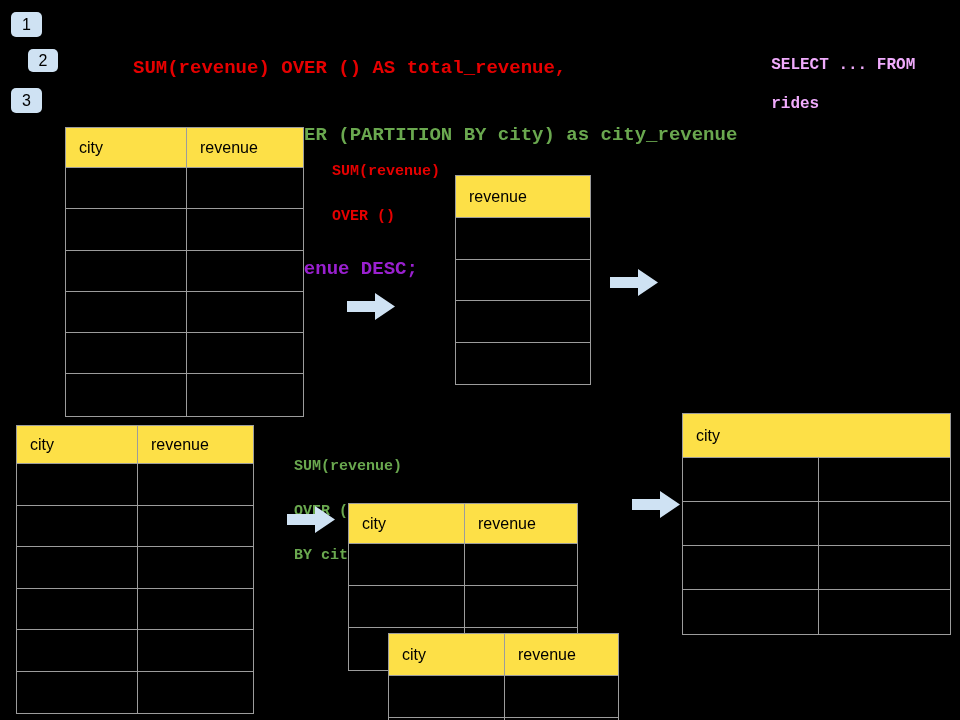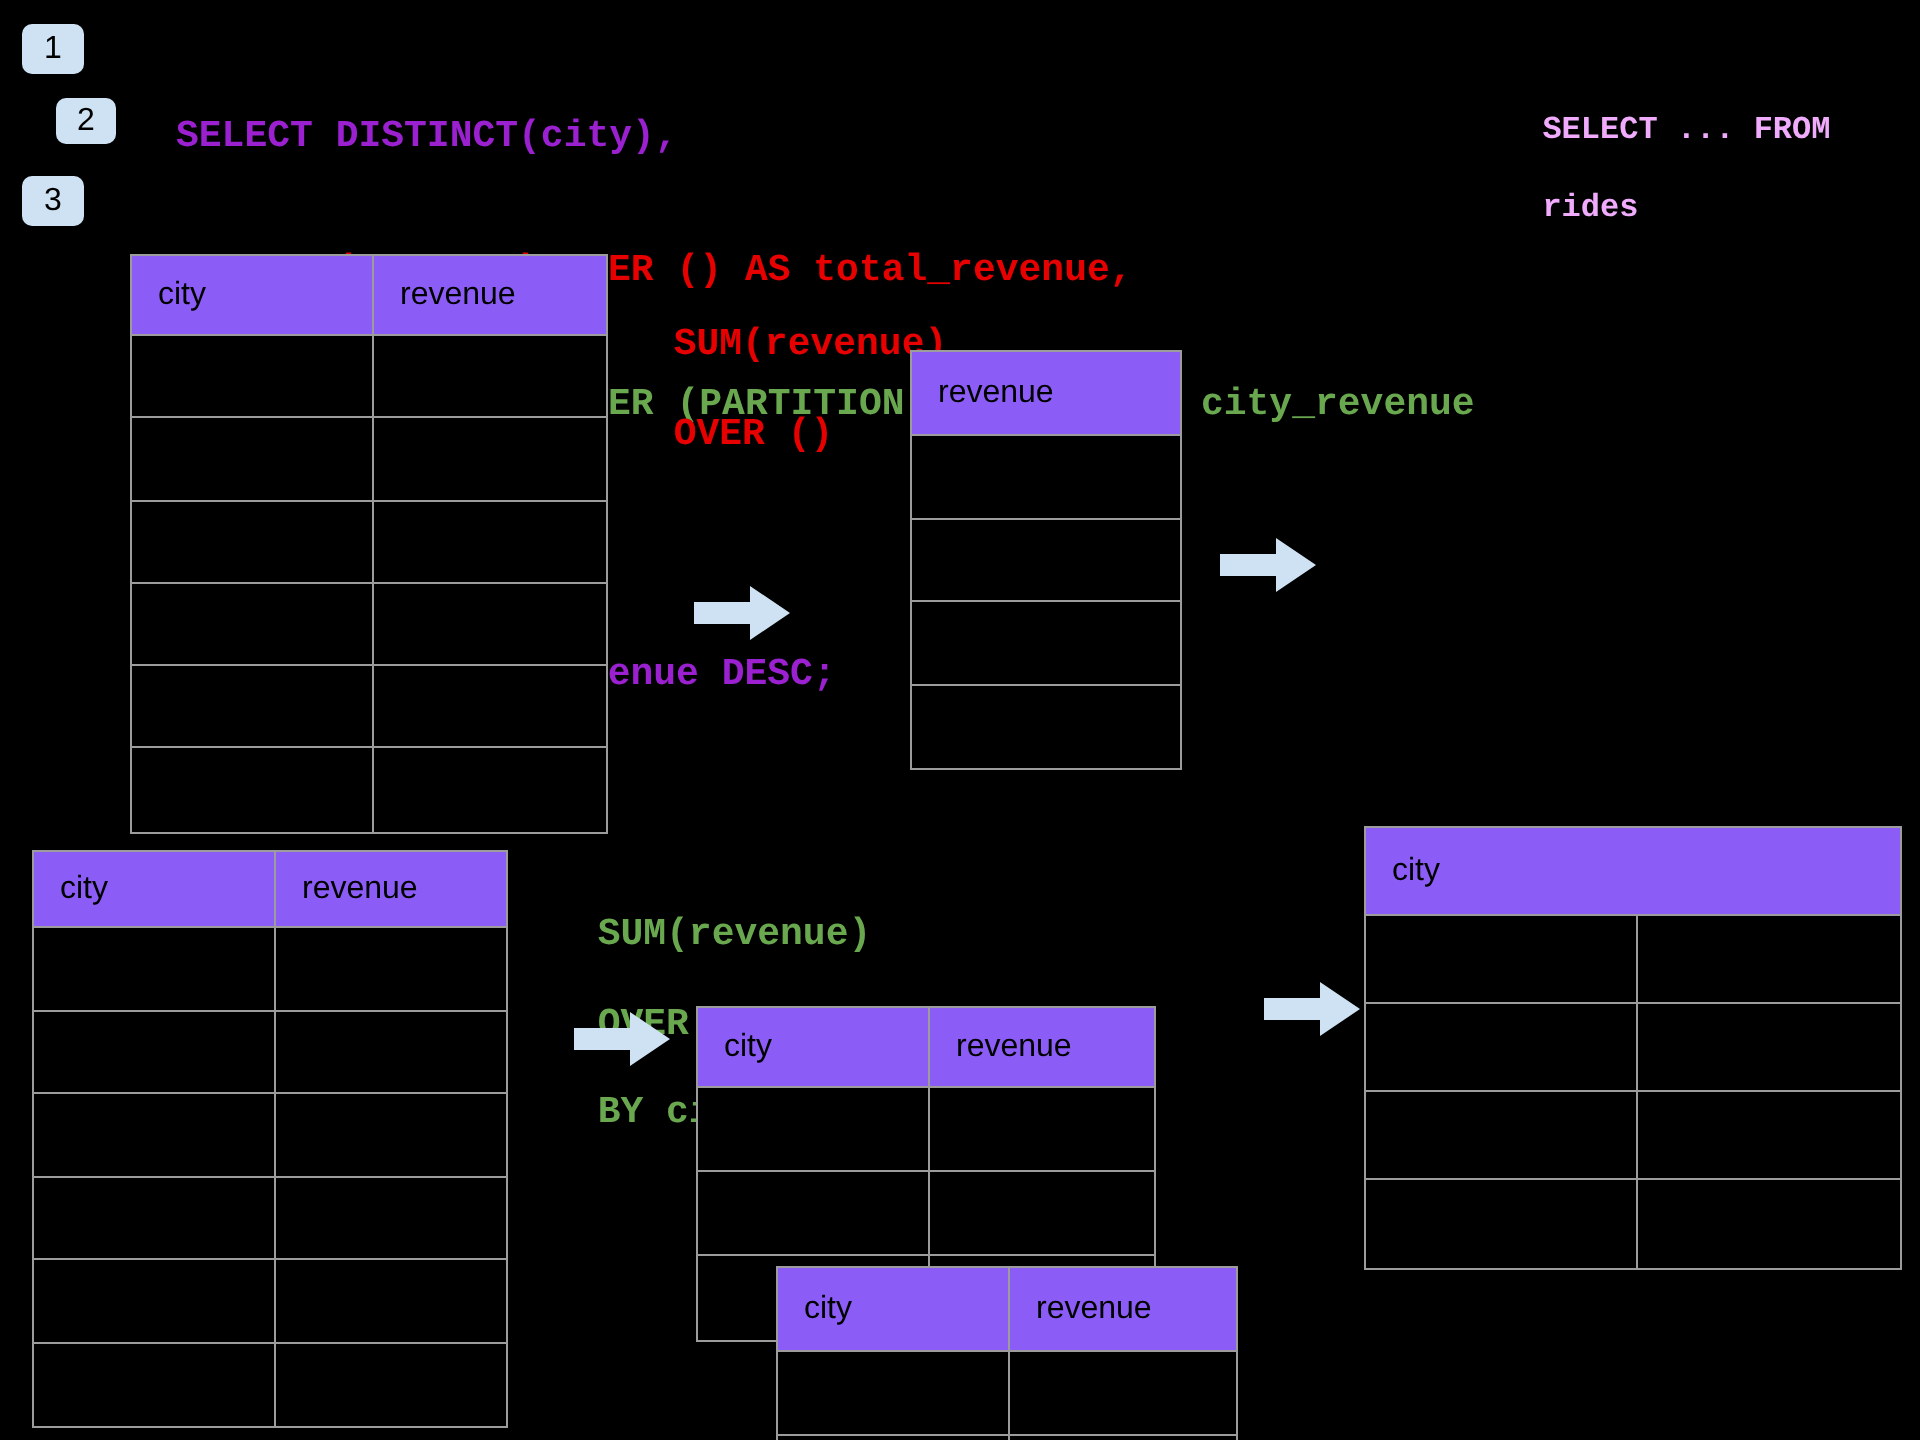--- a/index.html
+++ b/index.html
@@ -32,32 +32,32 @@
   .side-note{
     position:absolute;left:752px;top:36px;
     font-family:"Liberation Mono",monospace;font-weight:bold;
     font-size:16px;line-height:19.5px;white-space:pre;color:#f0abfc;
   }
 
   
   .note{
     position:absolute;
     font-family:"Liberation Mono",monospace;font-weight:bold;
-    font-size:19px;line-height:22.3px;white-space:pre;
+    font-size:15px;line-height:22.3px;white-space:pre;
   }
   .note-total{left:314px;top:139px;color:#E60000;}
   .note-partition{left:276px;top:434px;color:#6AA84F;}
 
   
   .tbl{
     position:absolute;box-sizing:border-box;background:#000;
     border:1px solid #9C9C9C;--bd:#9C9C9C;
   }
   .hdr{
-    display:flex;height:var(--hh);background:#8b5cf6;
+    display:flex;height:var(--hh);background:#fde047;
     border-bottom:1px solid var(--bd);box-sizing:border-box;
   }
   .hc{
     display:flex;align-items:center;box-sizing:border-box;
     padding-left:13px;font-size:16px;color:#000;
   }
   .hc:first-child{width:var(--c1);}
   .hc:last-child{flex:1;text-align:right;}
   .hc + .hc{border-left:1px solid var(--bd);}
   .hc:only-child{width:auto;flex:1;}
@@ -85,21 +85,20 @@
   #arrow4{left:632px;top:491px;}
 </style>
 </head>
 <body>
 
 <div class="badge" style="left:11px;top:12px;">1</div>
 <div class="badge" style="left:28px;top:49px;width:30px;height:23px;line-height:23px;">2</div>
 <div class="badge" style="left:11px;top:88px;">3</div>
 
 <div class="code">
-  <span class="ln purple">SELECT DISTINCT(city),</span>
   <span class="ln red ind4">SUM(revenue) OVER () AS total_revenue,</span>
   <span class="ln green ind4">SUM(revenue) OVER (PARTITION BY city) as city_revenue</span>
   <span class="ln purple ind2">FROM rides</span>
   <span class="ln purple ind2">ORDER by city_revenue DESC;</span>
 </div>
 
 <div class="side-note">
   <span class="ln">SELECT ... FROM</span><br>
   <span class="ln">rides</span>
 </div>

